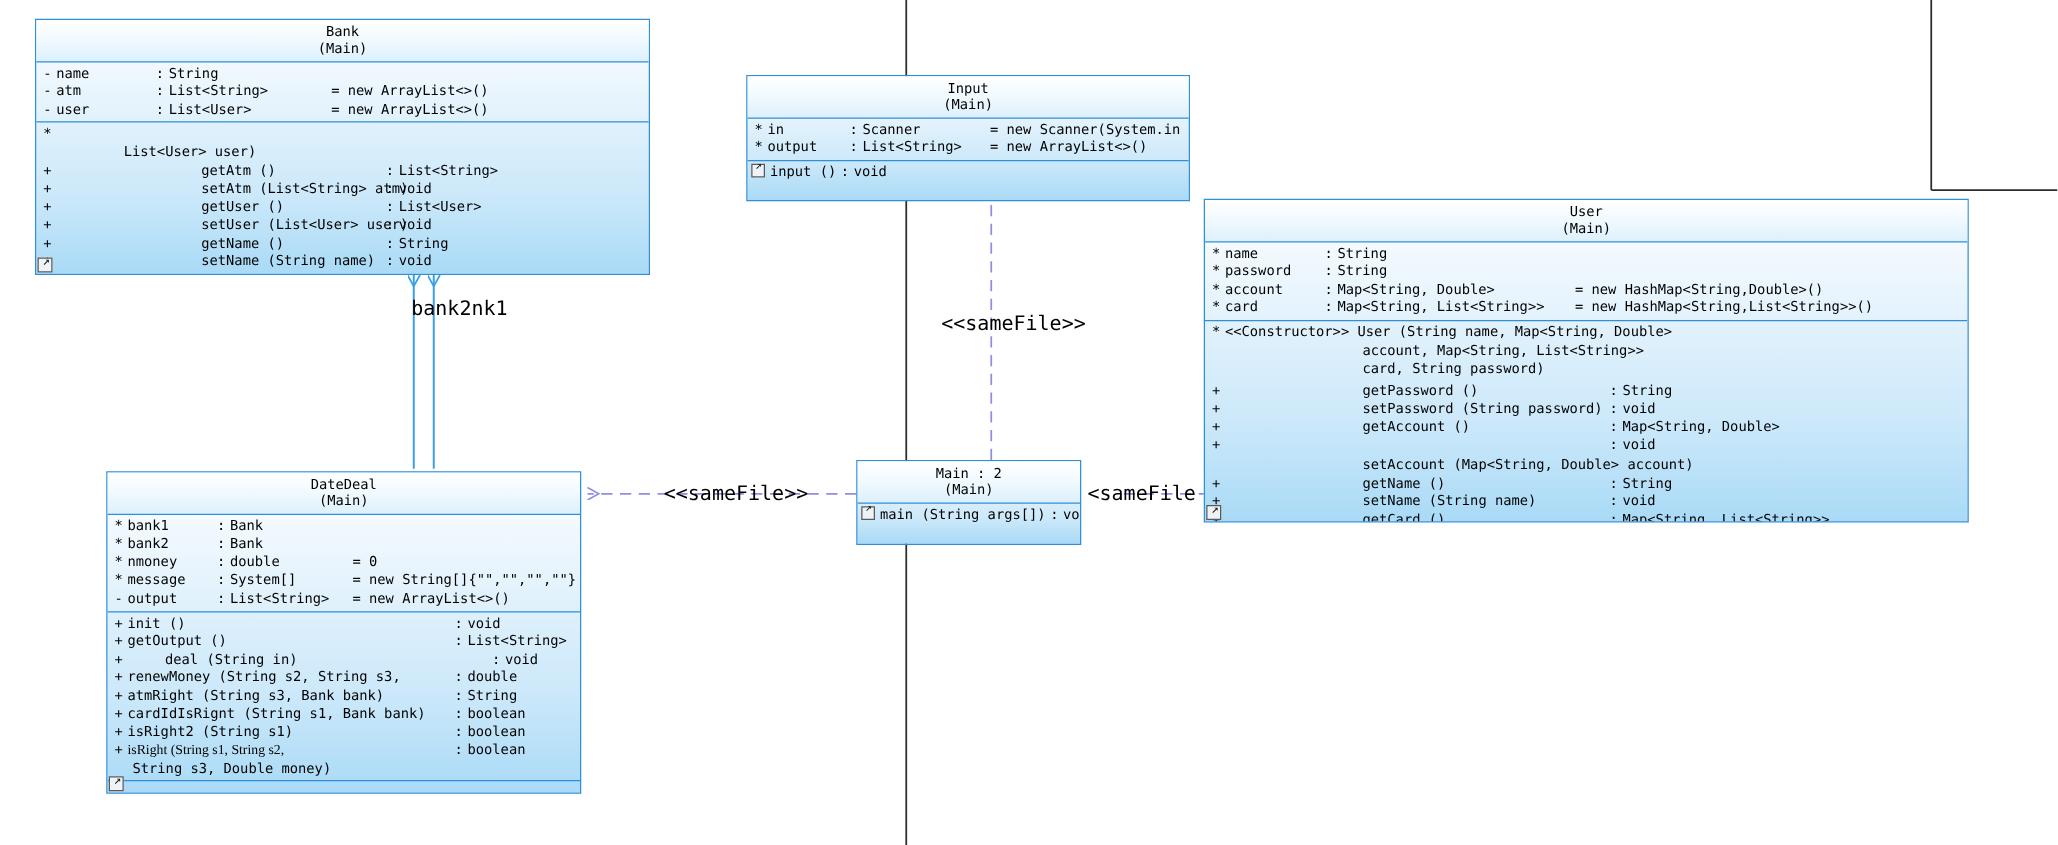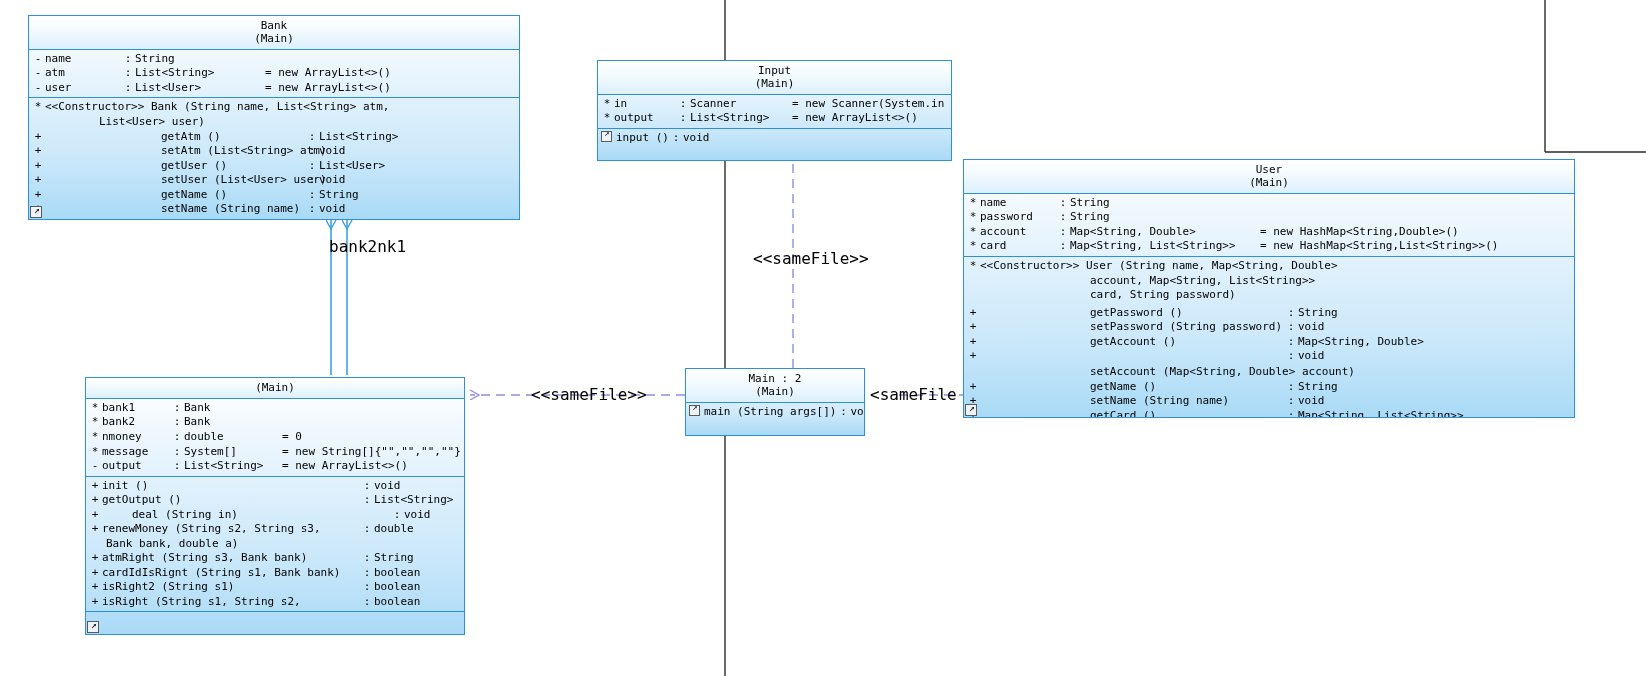--- a/index.html
+++ b/index.html
@@ -134,21 +134,20 @@
         <span class="vis">-</span>
         <span class="a-name" style="width:76px;flex:0 0 76px;">user</span>
         <span class="a-colon">:</span>
         <span class="a-type" style="width:130px;flex:0 0 130px;">List&lt;User&gt;</span>
         <span class="a-init">= new ArrayList&lt;&gt;()</span>
       </div>
     </div>
     <div class="compart ops">
       <div class="row">
         <span class="vis">*</span>
-        <span class="m-sig">&lt;&lt;Constructor&gt;&gt; Bank (String name, List&lt;String&gt; atm,</span>
       </div>
       <div class="cont" style="padding-left:70px;">List&lt;User&gt; user)</div>
       <div class="row">
         <span class="vis">+</span>
         <span class="m-sig" style="width:260px;flex:0 0 260px;padding-left:116px;box-sizing:border-box;">getAtm ()</span>
         <span class="m-colon">:</span>
         <span class="m-ret">List&lt;String&gt;</span>
       </div>
       <div class="row">
         <span class="vis">+</span>
@@ -304,20 +303,21 @@
         <span class="m-sig" style="width:304px;flex:0 0 304px;padding-left:110px;box-sizing:border-box;">setCard (Map&lt;String, List&lt;String&gt;&gt; card)</span>
         <span class="m-colon">:</span>
         <span class="m-ret">void</span>
       </div>
     </div>
     <div class="corner-icon"></div>
   </div>
 
   <div class="umlbox" style="left:85px;top:377px;width:380px;height:258px;">
     <div class="hdr">
+      <span class="n">DateDeal</span>
       <span class="p">(Main)</span>
     </div>
     <div class="compart attrs">
       <div class="row">
         <span class="vis">*</span>
         <span class="a-name" style="width:68px;flex:0 0 68px;">bank1</span>
         <span class="a-colon">:</span>
         <span class="a-type" style="width:98px;flex:0 0 98px;">Bank</span>
         <span class="a-init"></span>
       </div>
@@ -368,45 +368,45 @@
         <span class="m-sig" style="width:258px;flex:0 0 258px;margin-left:30px;">deal (String in)</span>
         <span class="m-colon">:</span>
         <span class="m-ret">void</span>
       </div>
       <div class="row">
         <span class="vis">+</span>
         <span class="m-sig" style="width:258px;flex:0 0 258px;">renewMoney (String s2, String s3,</span>
         <span class="m-colon">:</span>
         <span class="m-ret">double</span>
       </div>
-      <div class="cont" style="padding-left:20px;">Bank bank, double a)</div>
       <div class="row">
         <span class="vis">+</span>
         <span class="m-sig" style="width:258px;flex:0 0 258px;">atmRight (String s3, Bank bank)</span>
         <span class="m-colon">:</span>
         <span class="m-ret">String</span>
       </div>
       <div class="row">
         <span class="vis">+</span>
         <span class="m-sig" style="width:258px;flex:0 0 258px;">cardIdIsRignt (String s1, Bank bank)</span>
         <span class="m-colon">:</span>
         <span class="m-ret">boolean</span>
       </div>
       <div class="row">
         <span class="vis">+</span>
         <span class="m-sig" style="width:258px;flex:0 0 258px;">isRight2 (String s1)</span>
         <span class="m-colon">:</span>
         <span class="m-ret">boolean</span>
       </div>
       <div class="row">
         <span class="vis">+</span>
-        <span class="m-sig" style="width:258px;flex:0 0 258px;">isRight (String s1, String s2,</span>
+        <span class="m-sig" style="width:258px;flex:0 0 258px;font-family:Liberation Serif, serif;">isRight (String s1, String s2,</span>
         <span class="m-colon">:</span>
         <span class="m-ret">boolean</span>
       </div>
+      <div class="cont" style="padding-left:20px;">String s3, Double money)</div>
     </div>
     <div class="corner-icon"></div>
   </div>
 
   <div class="umlbox" style="left:685px;top:368px;width:180px;height:68px;">
     <div class="hdr">
       <span class="n">Main : 2</span>
       <span class="p">(Main)</span>
     </div>
     <div class="compart ops" style="border-bottom:none;">

